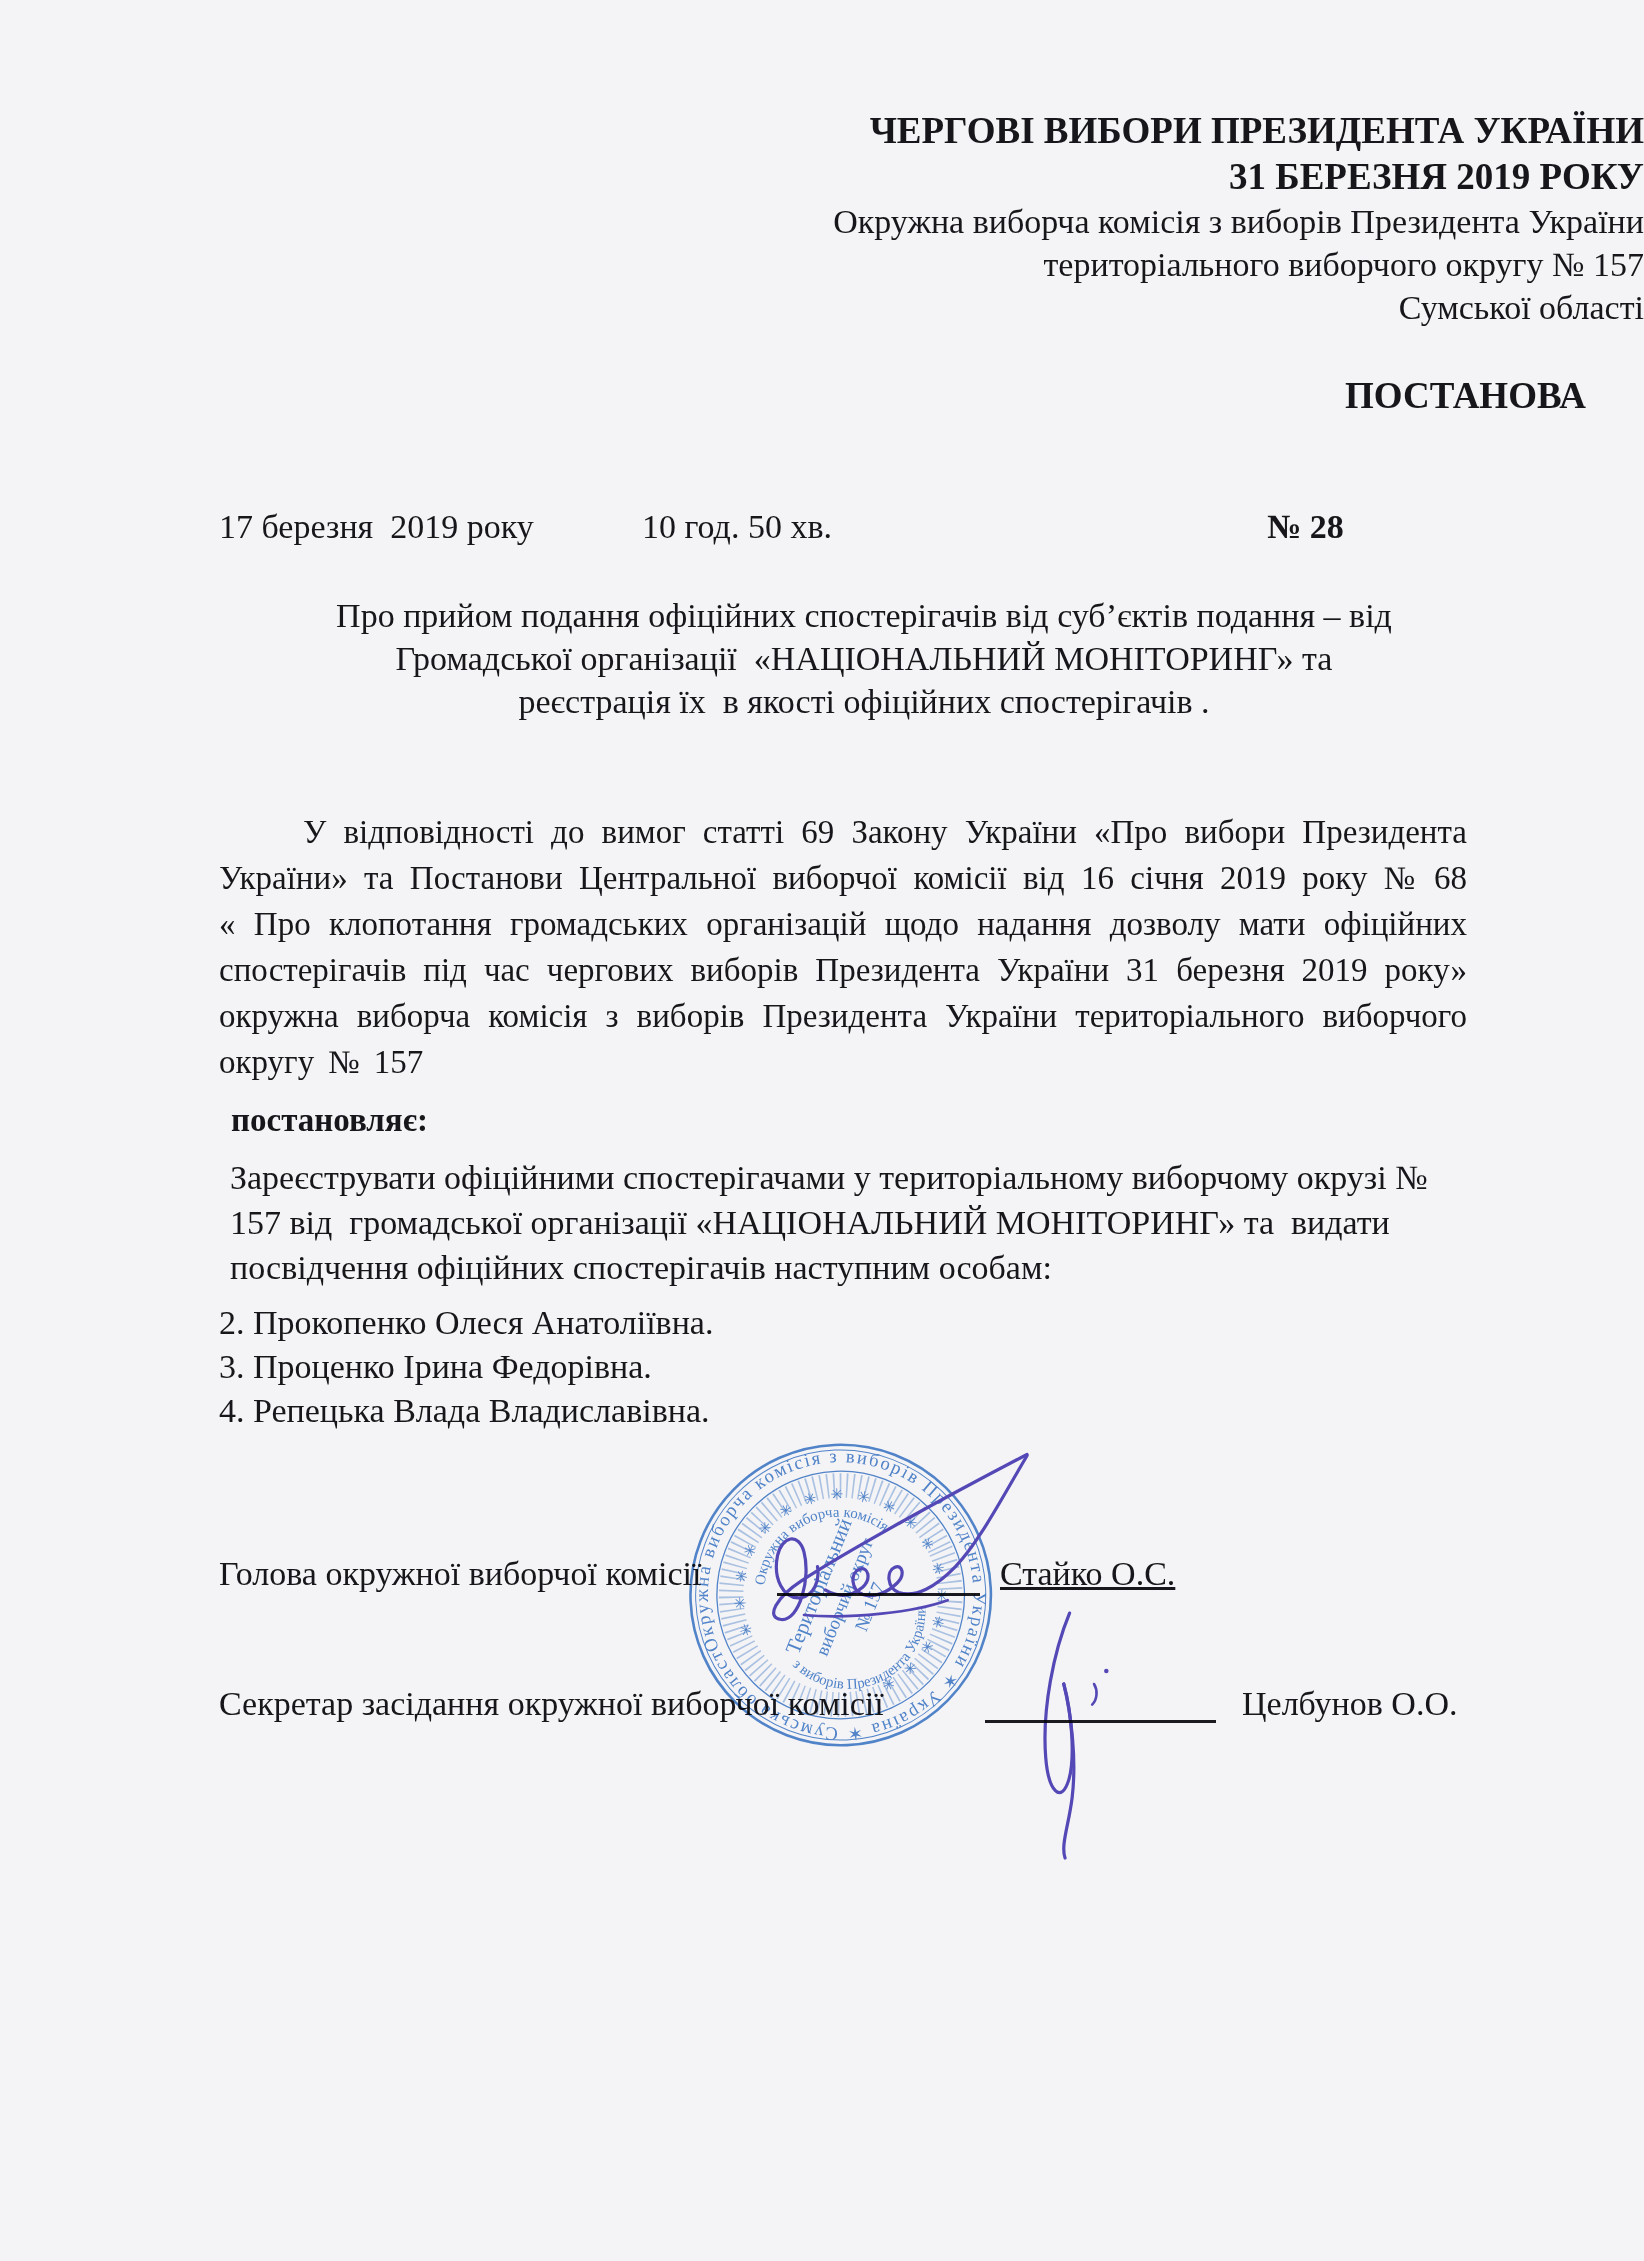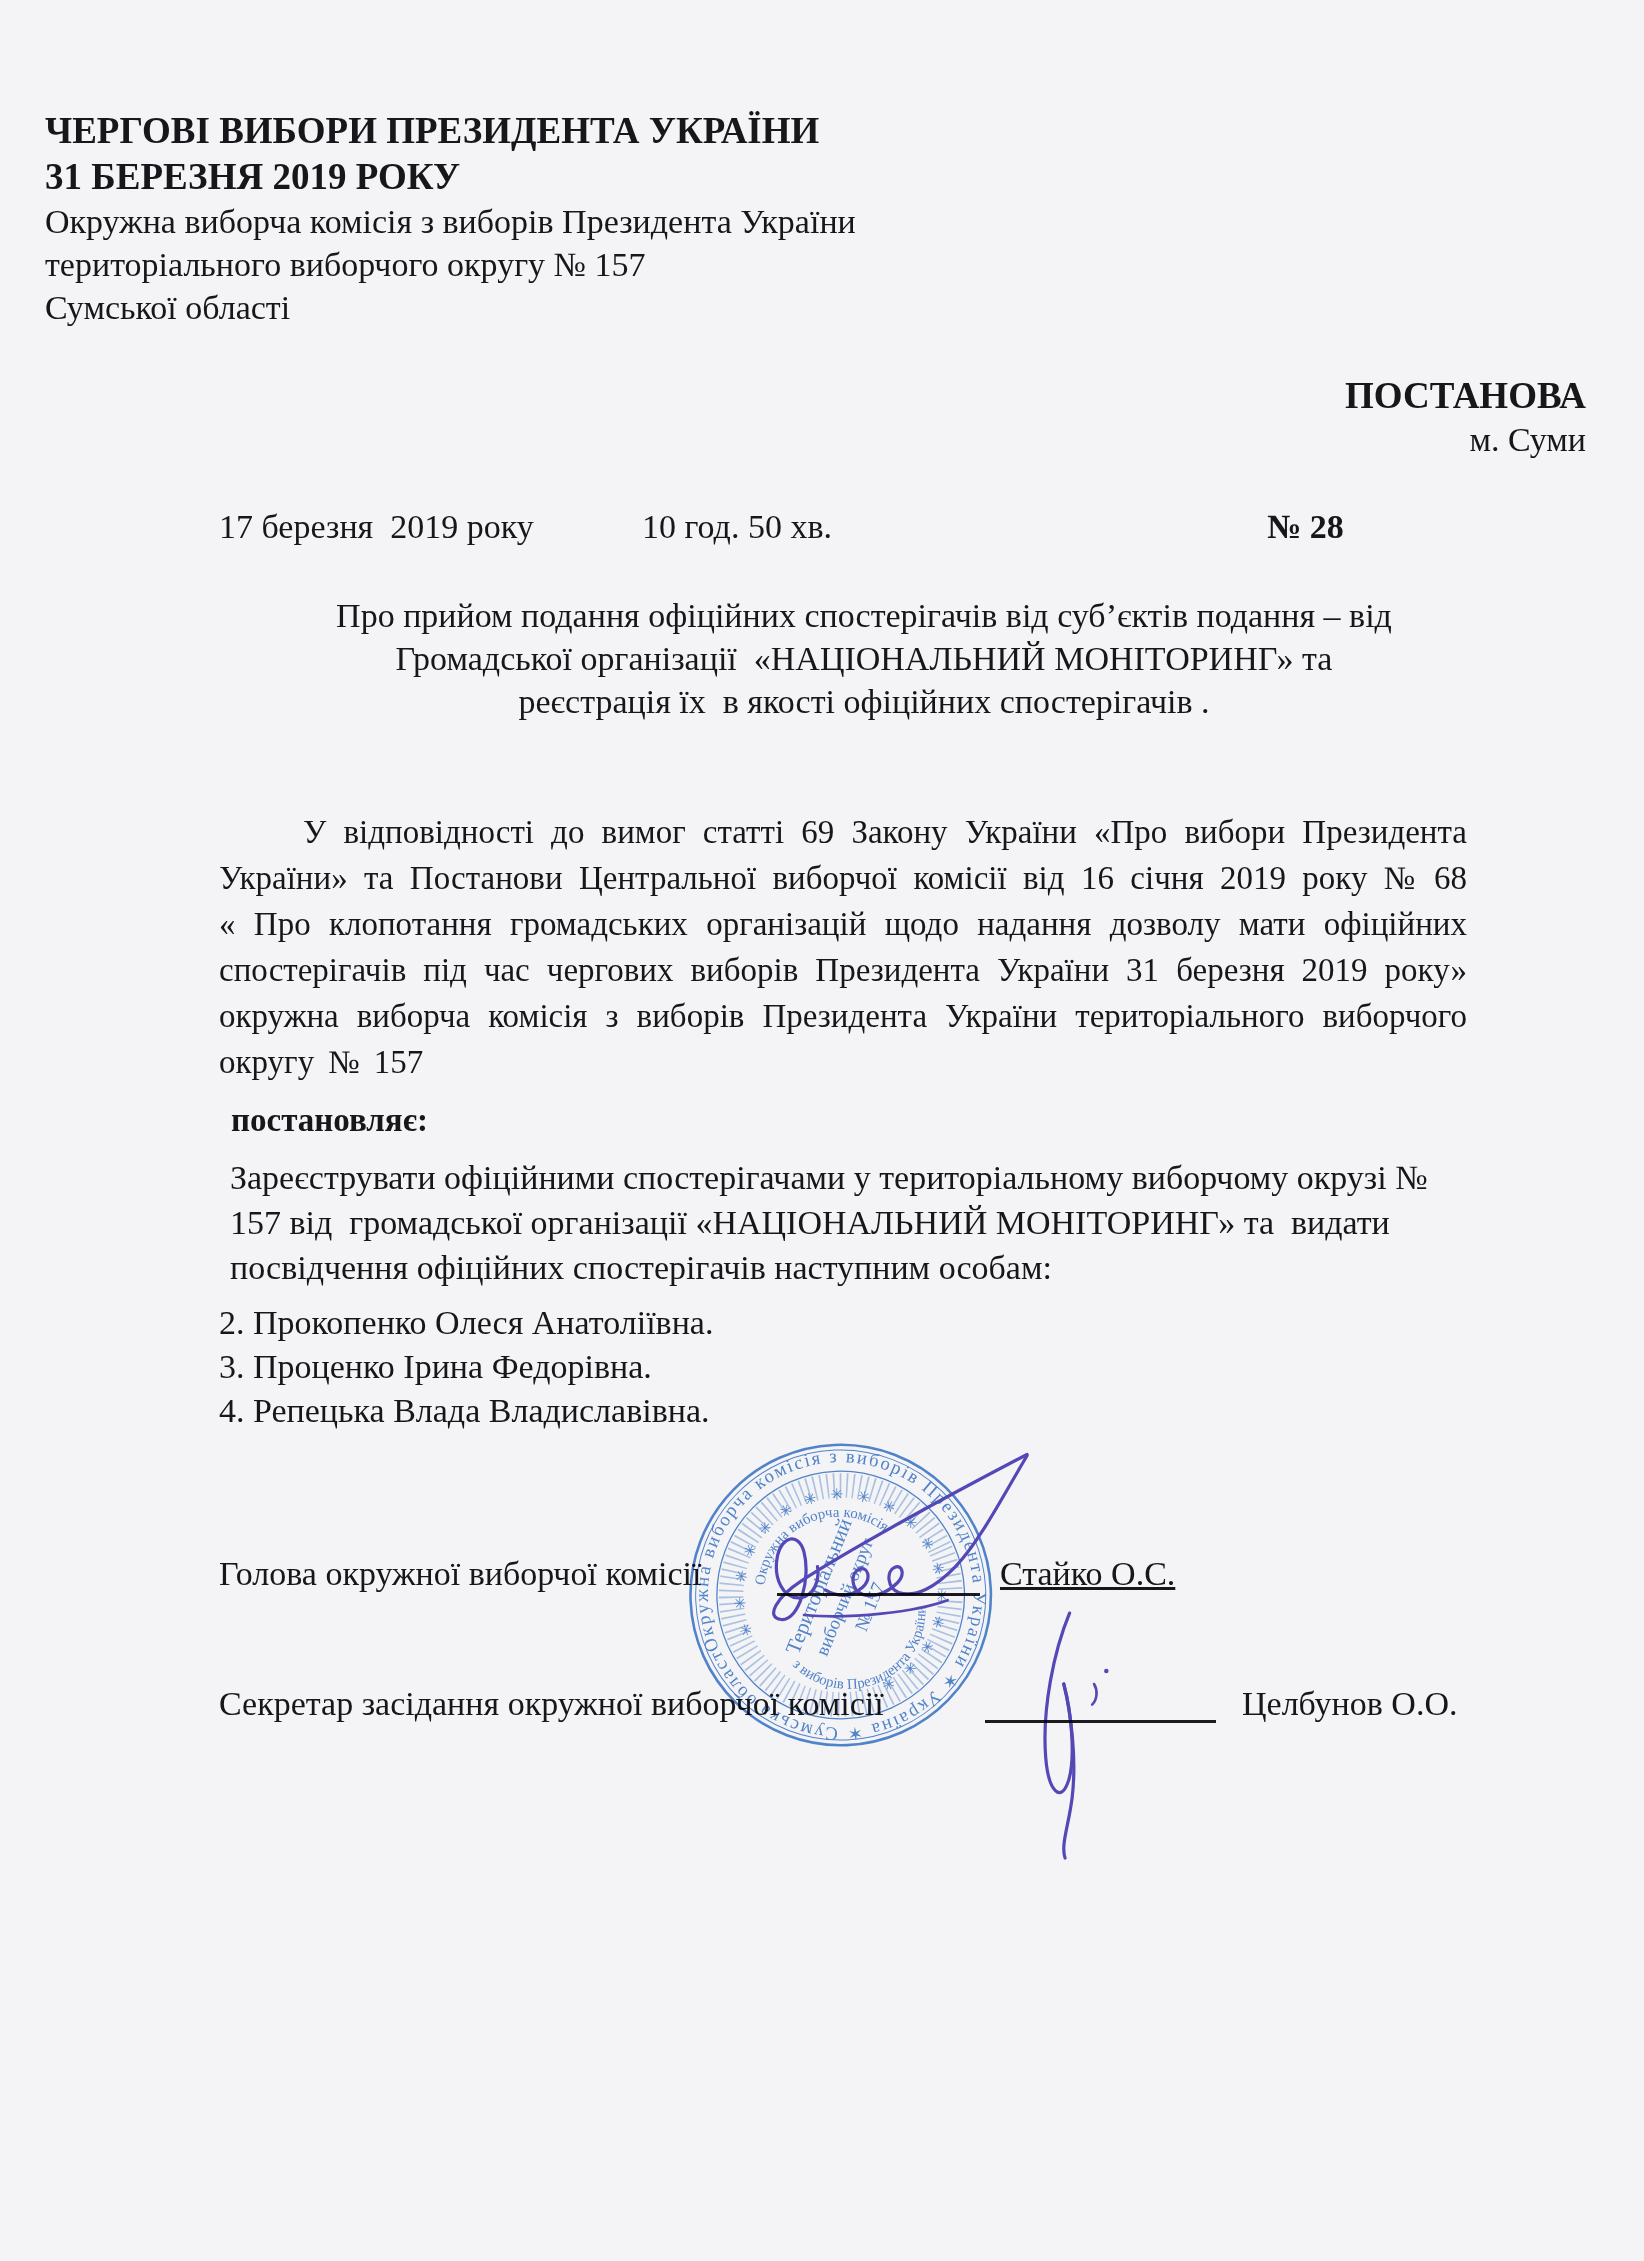--- a/index.html
+++ b/index.html
@@ -9,21 +9,21 @@
     width:1644px;
     height:2261px;
     background:#f4f4f6;
     overflow:hidden;
     font-family:"Liberation Serif","DejaVu Serif",serif;
     color:#17171b;
   }
   
   .header-block{
     position:absolute; top:108px; left:45px; width:1599px;
-    text-align:left; line-height:43px; font-size:34px;
+    text-align:right; line-height:43px; font-size:34px;
   }
   .header-block .h-bold{font-weight:bold; font-size:37px; line-height:46px;}
   
   .postanova-block{
     position:absolute; top:373px; left:0; width:1586px;
     text-align:right;
   }
   .doc-type{font-weight:bold; font-size:37px; line-height:45px;}
   .doc-place{font-size:34px; line-height:43px; white-space:pre-wrap;}
   
@@ -77,21 +77,20 @@
   <div class="header-block">
     <div class="h-bold">ЧЕРГОВІ ВИБОРИ ПРЕЗИДЕНТА УКРАЇНИ</div>
     <div class="h-bold">31 БЕРЕЗНЯ 2019 РОКУ</div>
     <div>Окружна виборча комісія з виборів Президента України</div>
     <div>територіального виборчого округу № 157</div>
     <div>Сумської області</div>
   </div>
 
   <div class="postanova-block">
     <div class="doc-type">ПОСТАНОВА</div>
-    <div class="doc-place">м. Суми</div>
   </div>
 
   <div class="date-row">
     <span class="d-date">17 березня  2019 року</span>
     <span class="d-time">10 год. 50 хв.</span>
     <span class="d-num">№ 28</span>
   </div>
 
   <div class="subject">Про прийом подання офіційних спостерігачів від суб’єктів подання – від Громадської організації  «НАЦІОНАЛЬНИЙ МОНІТОРИНГ» та реєстрація їх  в якості офіційних спостерігачів .</div>
 

